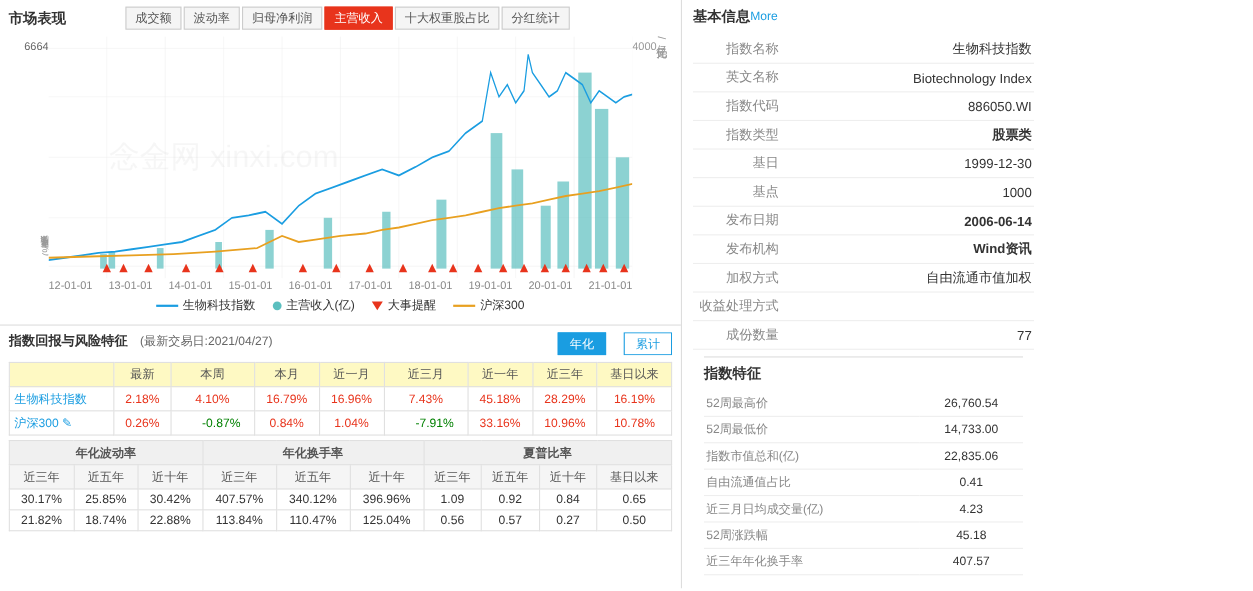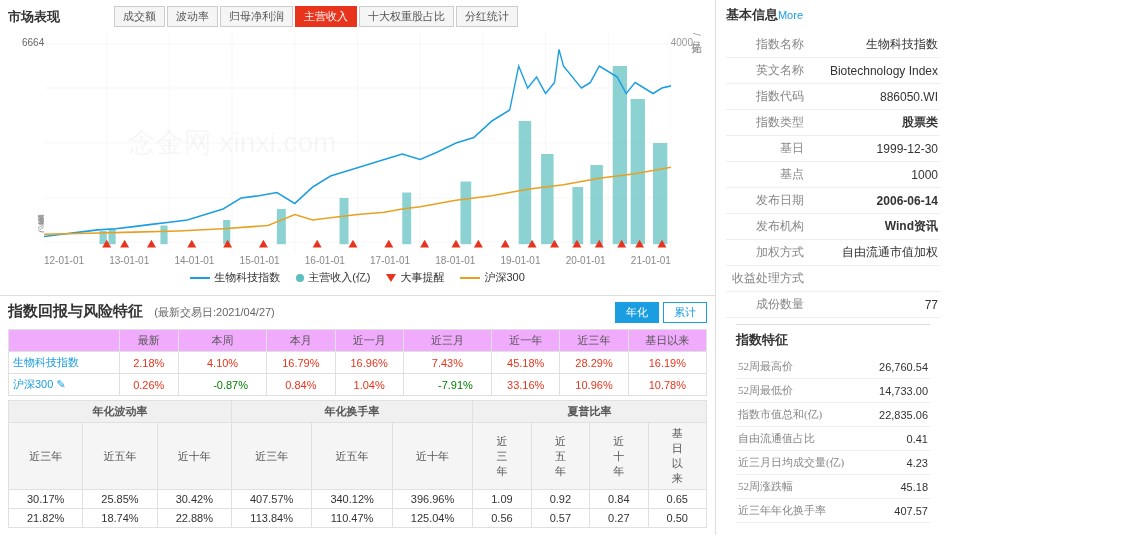--- a/index.html
+++ b/index.html
@@ -32,38 +32,38 @@
     .legend-dot { width: 8px; height: 8px; border-radius: 50%; }
     .legend-triangle { width: 0; height: 0; border-left: 5px solid transparent; border-right: 5px solid transparent; border-top: 8px solid #e8341c; }
 
     
     .chart-wrapper { position: relative; }
     .y-axis-left { position: absolute; left: 2px; top: 0; height: 210px; display: flex; flex-direction: row; justify-content: space-between; font-size: 10px; color: #666; }
     .y-axis-right { position: absolute; right: 2px; top: 0; height: 210px; display: flex; justify-content: space-between; font-size: 10px; color: #999; text-align: right; }
 
     
     .index-section { padding: 6px 8px; }
-    .index-title { font-size: 15px; font-weight: bold; margin-bottom: 20px; }
+    .index-title { font-size: 12px; font-weight: bold; margin-bottom: 20px; }
     .index-subtitle { font-size: 11px; color: #666; margin-left: 8px; }
 
-    .tab-group2 { float: right; display: flex; gap: 4px; }
+    .tab-group2 { float: right; display: flex; gap: 16px; }
     .tab2 { padding: 2px 10px; border: 1px solid #1a9de1; font-size: 11px; cursor: pointer; color: #1a9de1; background: #fff; }
     .tab2.active { background: #1a9de1; color: #fff; }
 
     
     .return-table { width: 100%; border-collapse: collapse; margin-top: 6px; font-size: 11px; }
     .return-table th, .return-table td { text-align: center; padding: 3px 4px; border: 1px solid #e0e0e0; }
-    .return-table th { background: #f0abfc; font-weight: normal; color: #555; }
+    .return-table th { background: #fef9c3; font-weight: normal; color: #555; }
     .return-table td.red { color: #e8341c; }
     .return-table td.green { color: #008000; padding-left: 20px; }
     .return-table td.row-label { text-align: left; color: #1a9de1; }
 
     
     .risk-table { width: 100%; border-collapse: collapse; margin-top: 6px; font-size: 11px; }
-    .risk-table th, .risk-table td { text-align: center; padding: 3px 18px; border: 1px solid #e0e0e0; }
+    .risk-table th, .risk-table td { text-align: center; padding: 3px 2px; border: 1px solid #e0e0e0; }
     .risk-table th { background: #f5f5f5; font-weight: normal; color: #555; }
     .risk-table .group-header { background: #f0f0f0; font-weight: bold; }
 
     
     .info-header { display: flex; align-items: center; margin-bottom: 8px; }
     .info-title { font-size: 13px; font-weight: bold; }
     .more-link { color: #1a9de1; font-size: 11px; cursor: pointer; }
     .info-table { width: 100%; border-collapse: collapse; font-size: 12px; text-align: right; }
     .info-table tr { border-bottom: 1px solid #eee; }
     .info-table td { padding: 4px 2px; }
@@ -71,22 +71,22 @@
     .info-table td:last-child { font-weight: normal; }
     .info-table tr:nth-child(4) td:last-child,
     .info-table tr:nth-child(7) td:last-child { font-weight: bold; }
 
     
     .char-section { padding: 6px 10px; }
     .char-title { font-size: 13px; font-weight: bold; margin-bottom: 6px; border-top: 1px solid #ddd; padding-top: 6px; }
     .char-table { width: 100%; border-collapse: collapse; font-size: 11px; }
     .char-table tr { border-bottom: 1px solid #eee; }
     .char-table td { padding: 4px 2px; }
-    .char-table td:first-child { color: #888; font-family: Liberation Serif, serif; }
-    .char-table td:last-child { text-align: right; }
+    .char-table td:first-child { color: #888; }
+    .char-table td:last-child { text-align: center; }
 
     .watermark { position: absolute; top: 50%; left: 30%; transform: translate(-50%, -50%); opacity: 0.08; font-size: 28px; color: #999; pointer-events: none; white-space: nowrap; }
   </style>
 </head>
 <body>
 
 <div class="main-container">
 
   <div class="left-panel">
 

